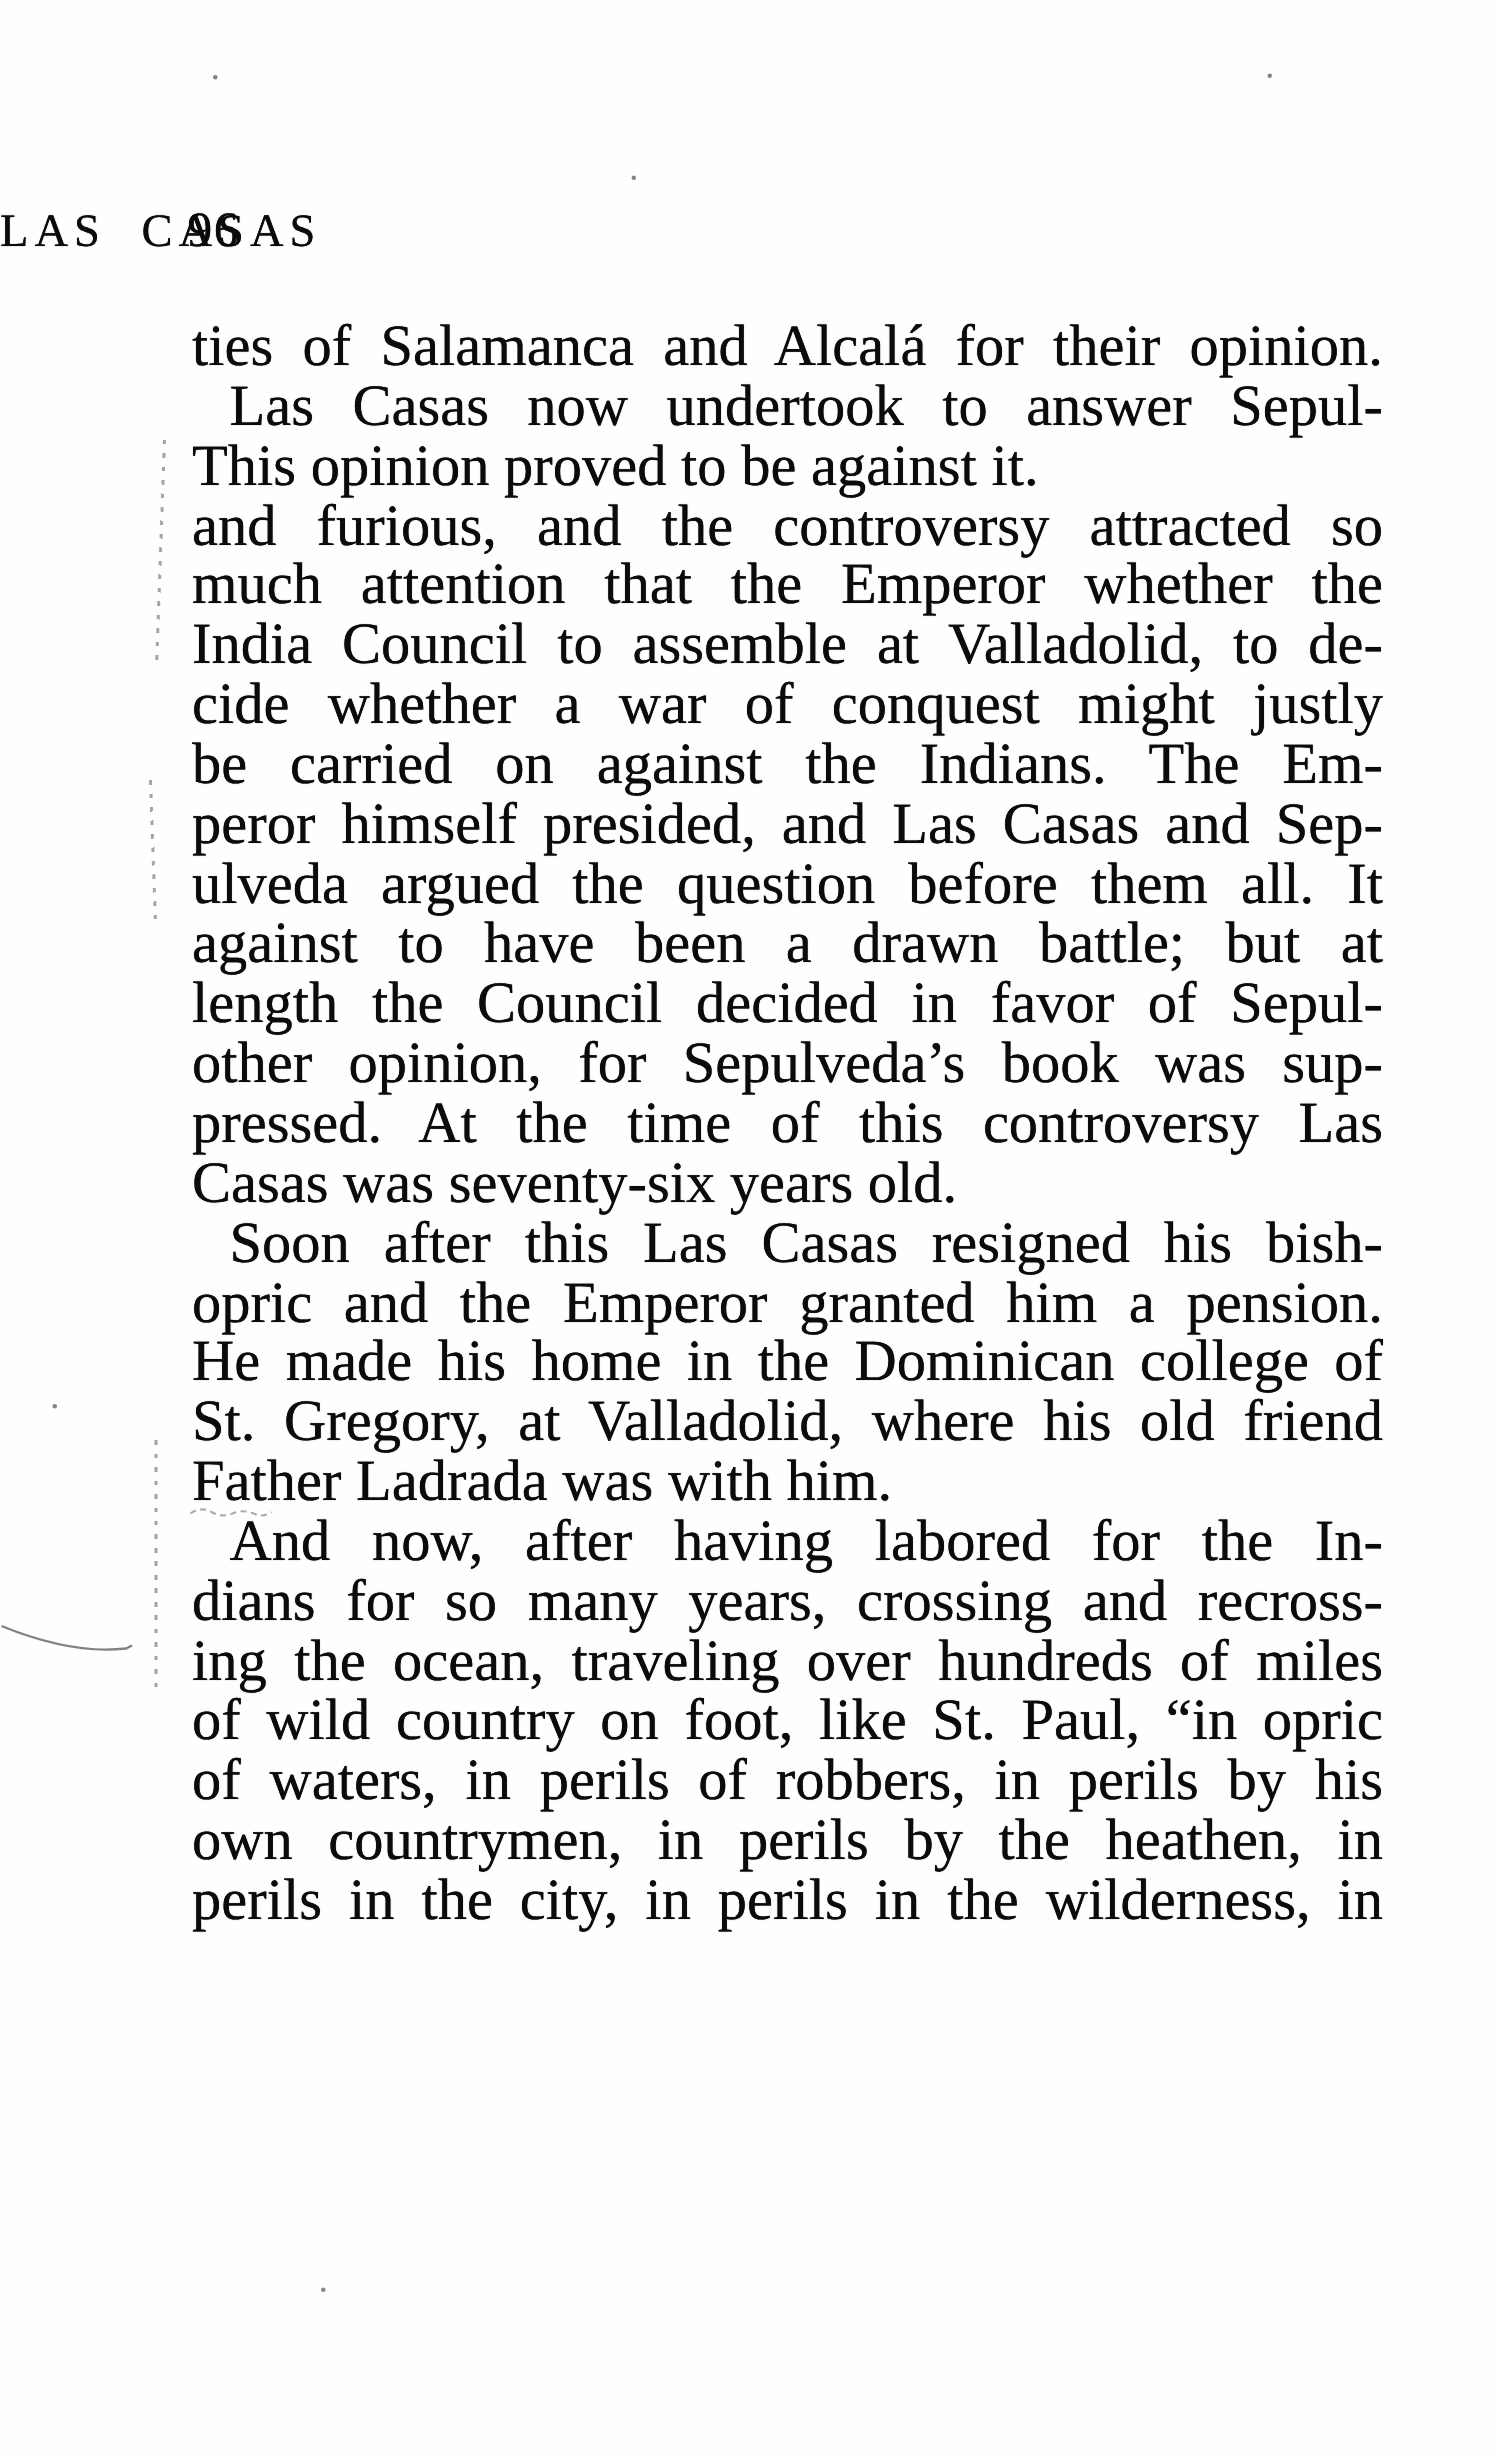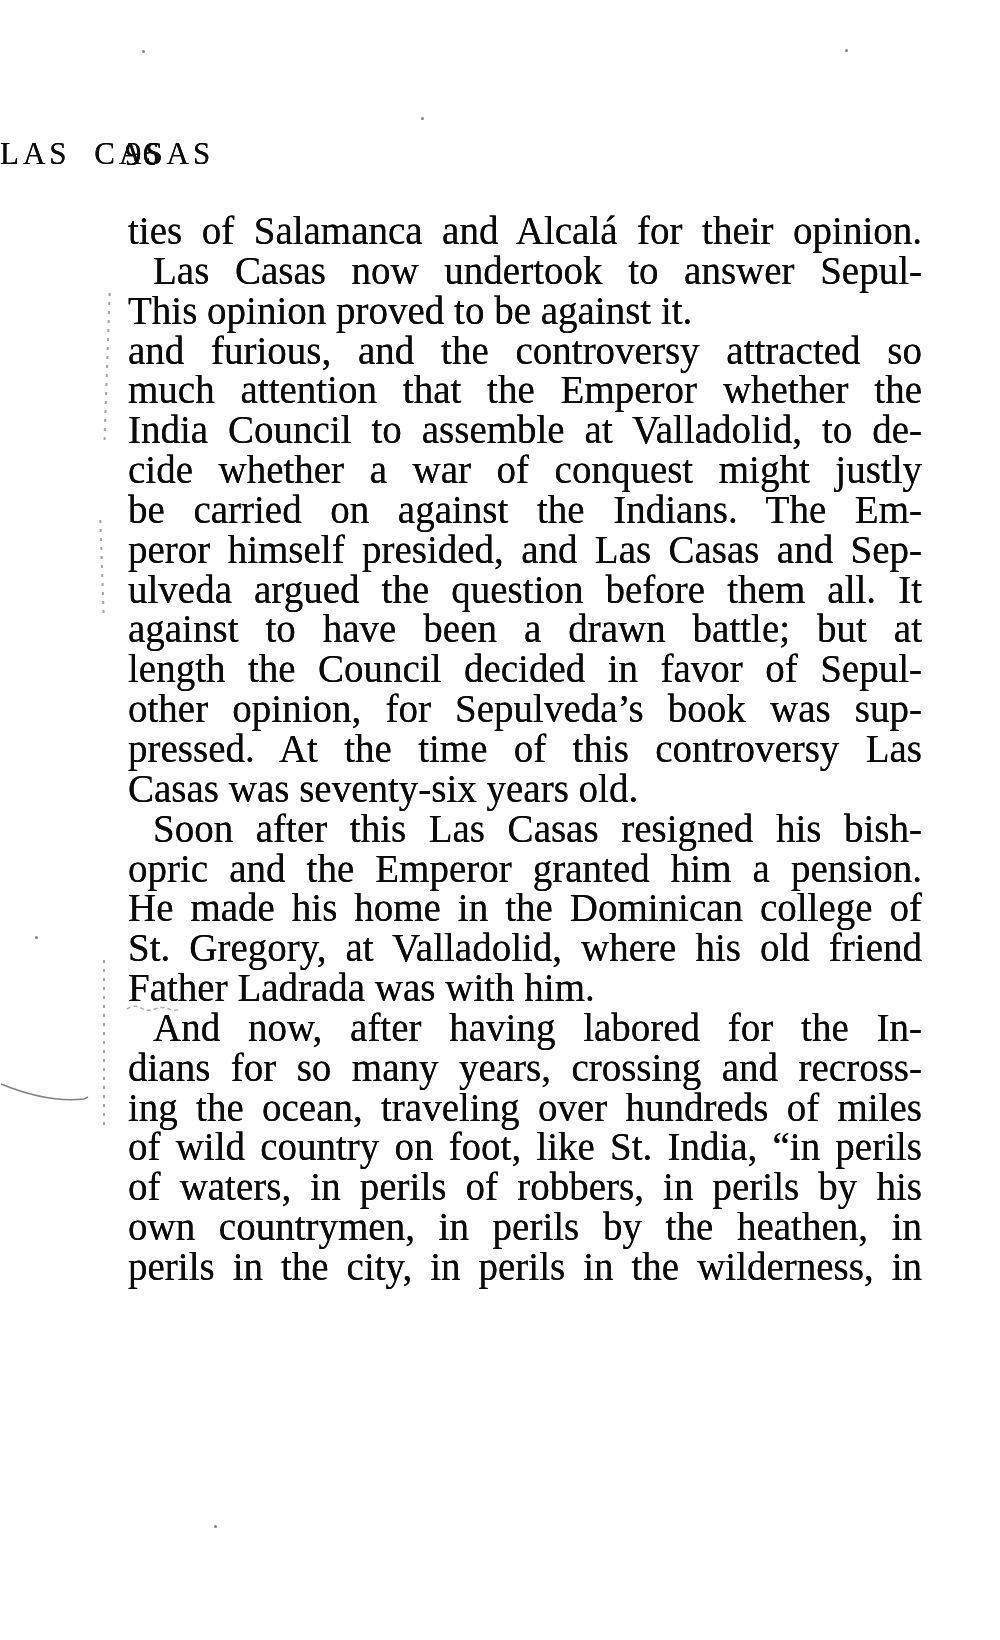--- a/index.html
+++ b/index.html
@@ -95,21 +95,21 @@
 
     <div class="line indent">Soon after this Las Casas resigned his bish-</div>
     <div class="line">opric and the Emperor granted him a pension.</div>
     <div class="line">He made his home in the Dominican college of</div>
     <div class="line">St. Gregory, at Valladolid, where his old friend</div>
     <div class="line last">Father Ladrada was with him.</div>
 
     <div class="line indent">And now, after having labored for the In-</div>
     <div class="line">dians for so many years, crossing and recross-</div>
     <div class="line">ing the ocean, traveling over hundreds of miles</div>
-    <div class="line">of wild country on foot, like St. India, “in perils</div>
+    <div class="line">of wild country on foot, like St. Paul, “in opric</div>
     <div class="line">of waters, in perils of robbers, in perils by his</div>
     <div class="line">own countrymen, in perils by the heathen, in</div>
     <div class="line">perils in the city, in perils in the wilderness, in</div>
   </main>
 
   <div class="mark-v seg1"></div>
   <div class="mark-v seg2"></div>
   <div class="mark-v seg3"></div>
 
   <svg class="pencil" style="left:0; top:1078px;" width="92" height="36" viewBox="0 0 92 36">

